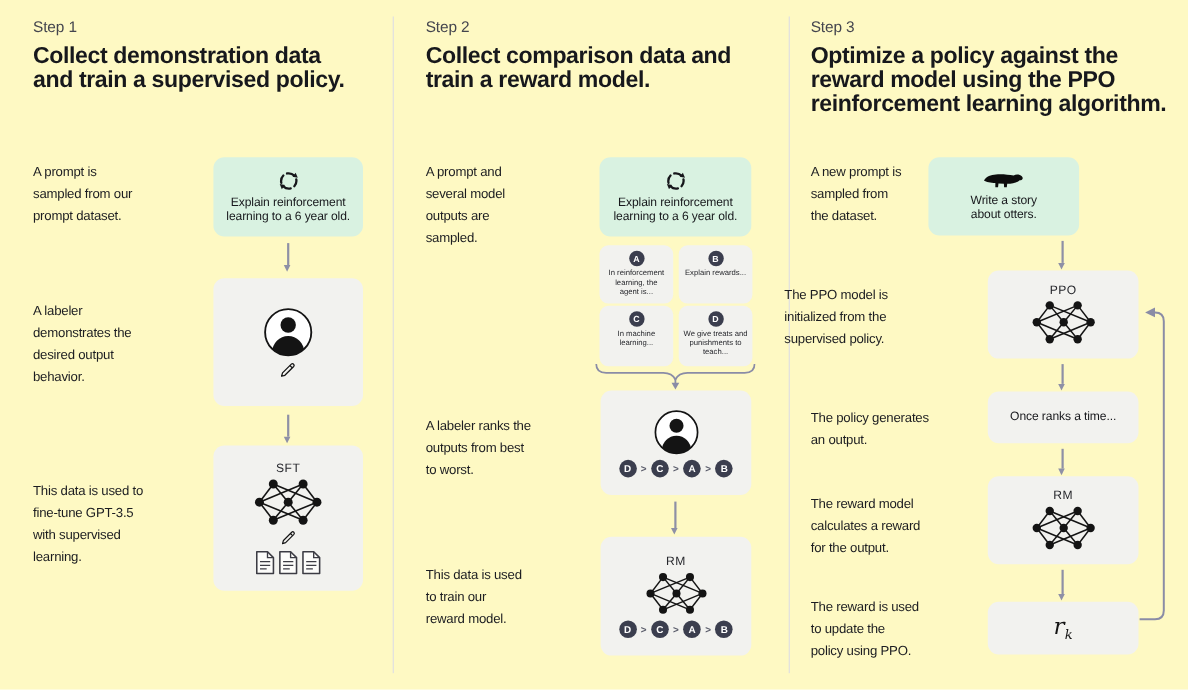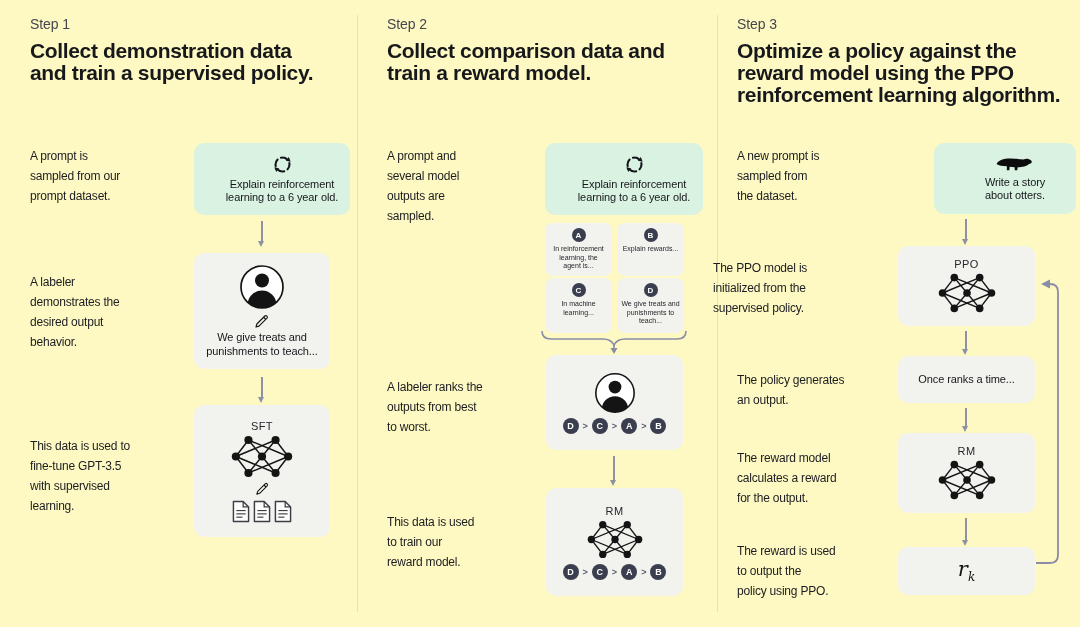--- a/index.html
+++ b/index.html
@@ -11,21 +11,21 @@
 
   .step-label { position:absolute; font-size:14px; color:#44454e; letter-spacing:-0.1px; }
   .step-title { position:absolute; margin:0; font-size:21px; font-weight:bold; line-height:22px;
                 letter-spacing:-0.35px; white-space:pre-line; color:#17181c; }
   .ann { position:absolute; margin:0; font-size:12px; line-height:20px; letter-spacing:-0.2px;
          white-space:pre-line; color:#1c1d21; }
 
   .box { position:absolute; border-radius:10px; background:#f2f2ef;
          display:flex; flex-direction:column; align-items:center; justify-content:center;
          text-align:center; }
-  .box.green { background:#d9f2e1;padding-left:20px; }
+  .box.green { background:#d9f2e1; }
   .box-text { font-size:11px; line-height:13.5px; white-space:pre-line; letter-spacing:-0.1px; color:#17181c; }
   .model-label { font-size:11px; letter-spacing:0.4px; color:#26272c;text-align:center; }
 
   .mini-box { position:absolute; border-radius:8px; background:#f2f2ef;
               display:flex; flex-direction:column; align-items:center; padding-top:5px;
               text-align:center; }
   .mini-text { font-size:7px; line-height:8.5px; white-space:pre-line; margin-top:3px; color:#26272c; }
 
   .badge { display:flex; align-items:center; justify-content:center; border-radius:50%;
            background:#3b3e4e; color:#ffffff; font-weight:bold; }
@@ -141,22 +141,20 @@
 
     <div class="varrow" style="left:261px;top:221px;height:20px"></div>
 
     <div class="box" style="left:194px;top:253px;width:136px;height:116px">
       <svg width="46" height="46">
           <use href="#sym-person"></use>
         </svg>
       <svg class="gap3" width="16" height="16">
           <use href="#sym-pencil"></use>
         </svg>
-      <div class="box-text gap2">We give treats and
-punishments to teach...</div>
     </div>
 
     <div class="varrow" style="left:261px;top:377px;height:20px"></div>
 
     <div class="box" style="left:194px;top:405px;width:136px;height:132px">
       <div class="model-label">SFT</div>
       <svg class="gap2" width="62" height="45">
           <use href="#sym-nn"></use>
         </svg>
       <svg class="gap2" width="15" height="15">
@@ -273,24 +271,24 @@
 the dataset.</p>
     <p class="ann" style="left:713px;top:258px">The PPO model is
 initialized from the
 supervised policy.</p>
     <p class="ann" style="left:737px;top:370px">The policy generates
 an output.</p>
     <p class="ann" style="left:737px;top:448px">The reward model
 calculates a reward
 for the output.</p>
     <p class="ann" style="left:737px;top:541px">The reward is used
-to output the
+to update the
 policy using PPO.</p>
 
-    <div class="box green" style="left:934px;top:143px;width:122px;height:71px">
+    <div class="box green" style="left:844px;top:143px;width:137px;height:71px">
       <svg width="38" height="18">
           <use href="#sym-otter"></use>
         </svg>
       <div class="box-text gap3">Write a story
 about otters.</div>
     </div>
 
     <div class="varrow" style="left:965px;top:219px;height:20px"></div>
 
     <div class="box" style="left:898px;top:246px;width:137px;height:80px">

